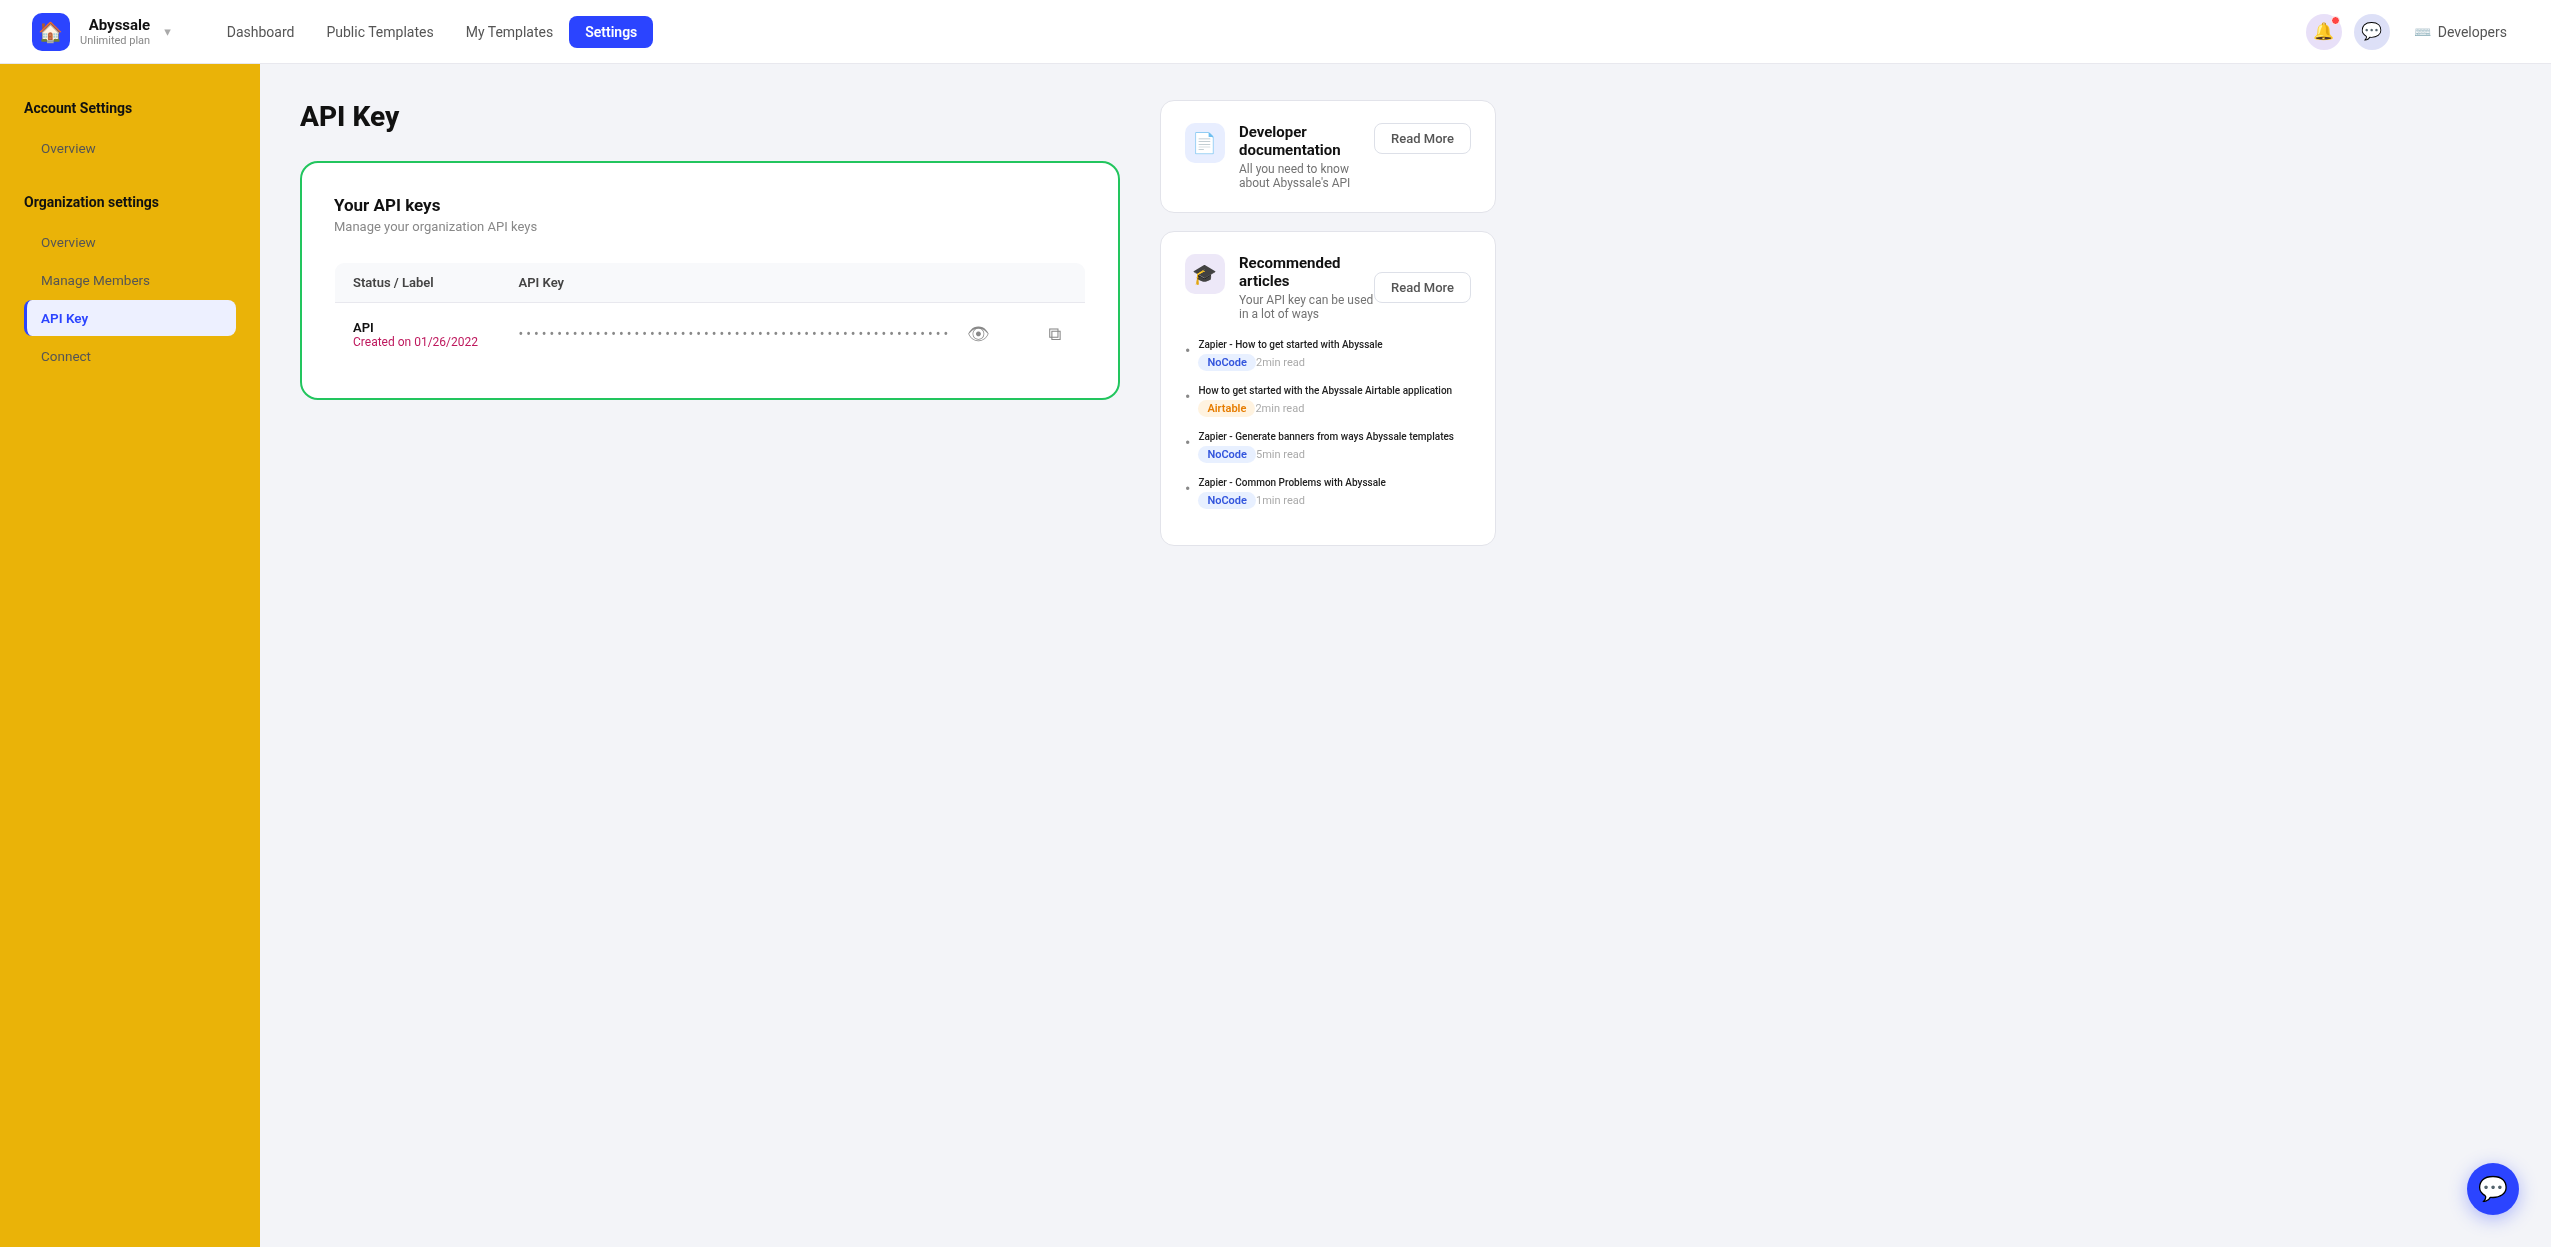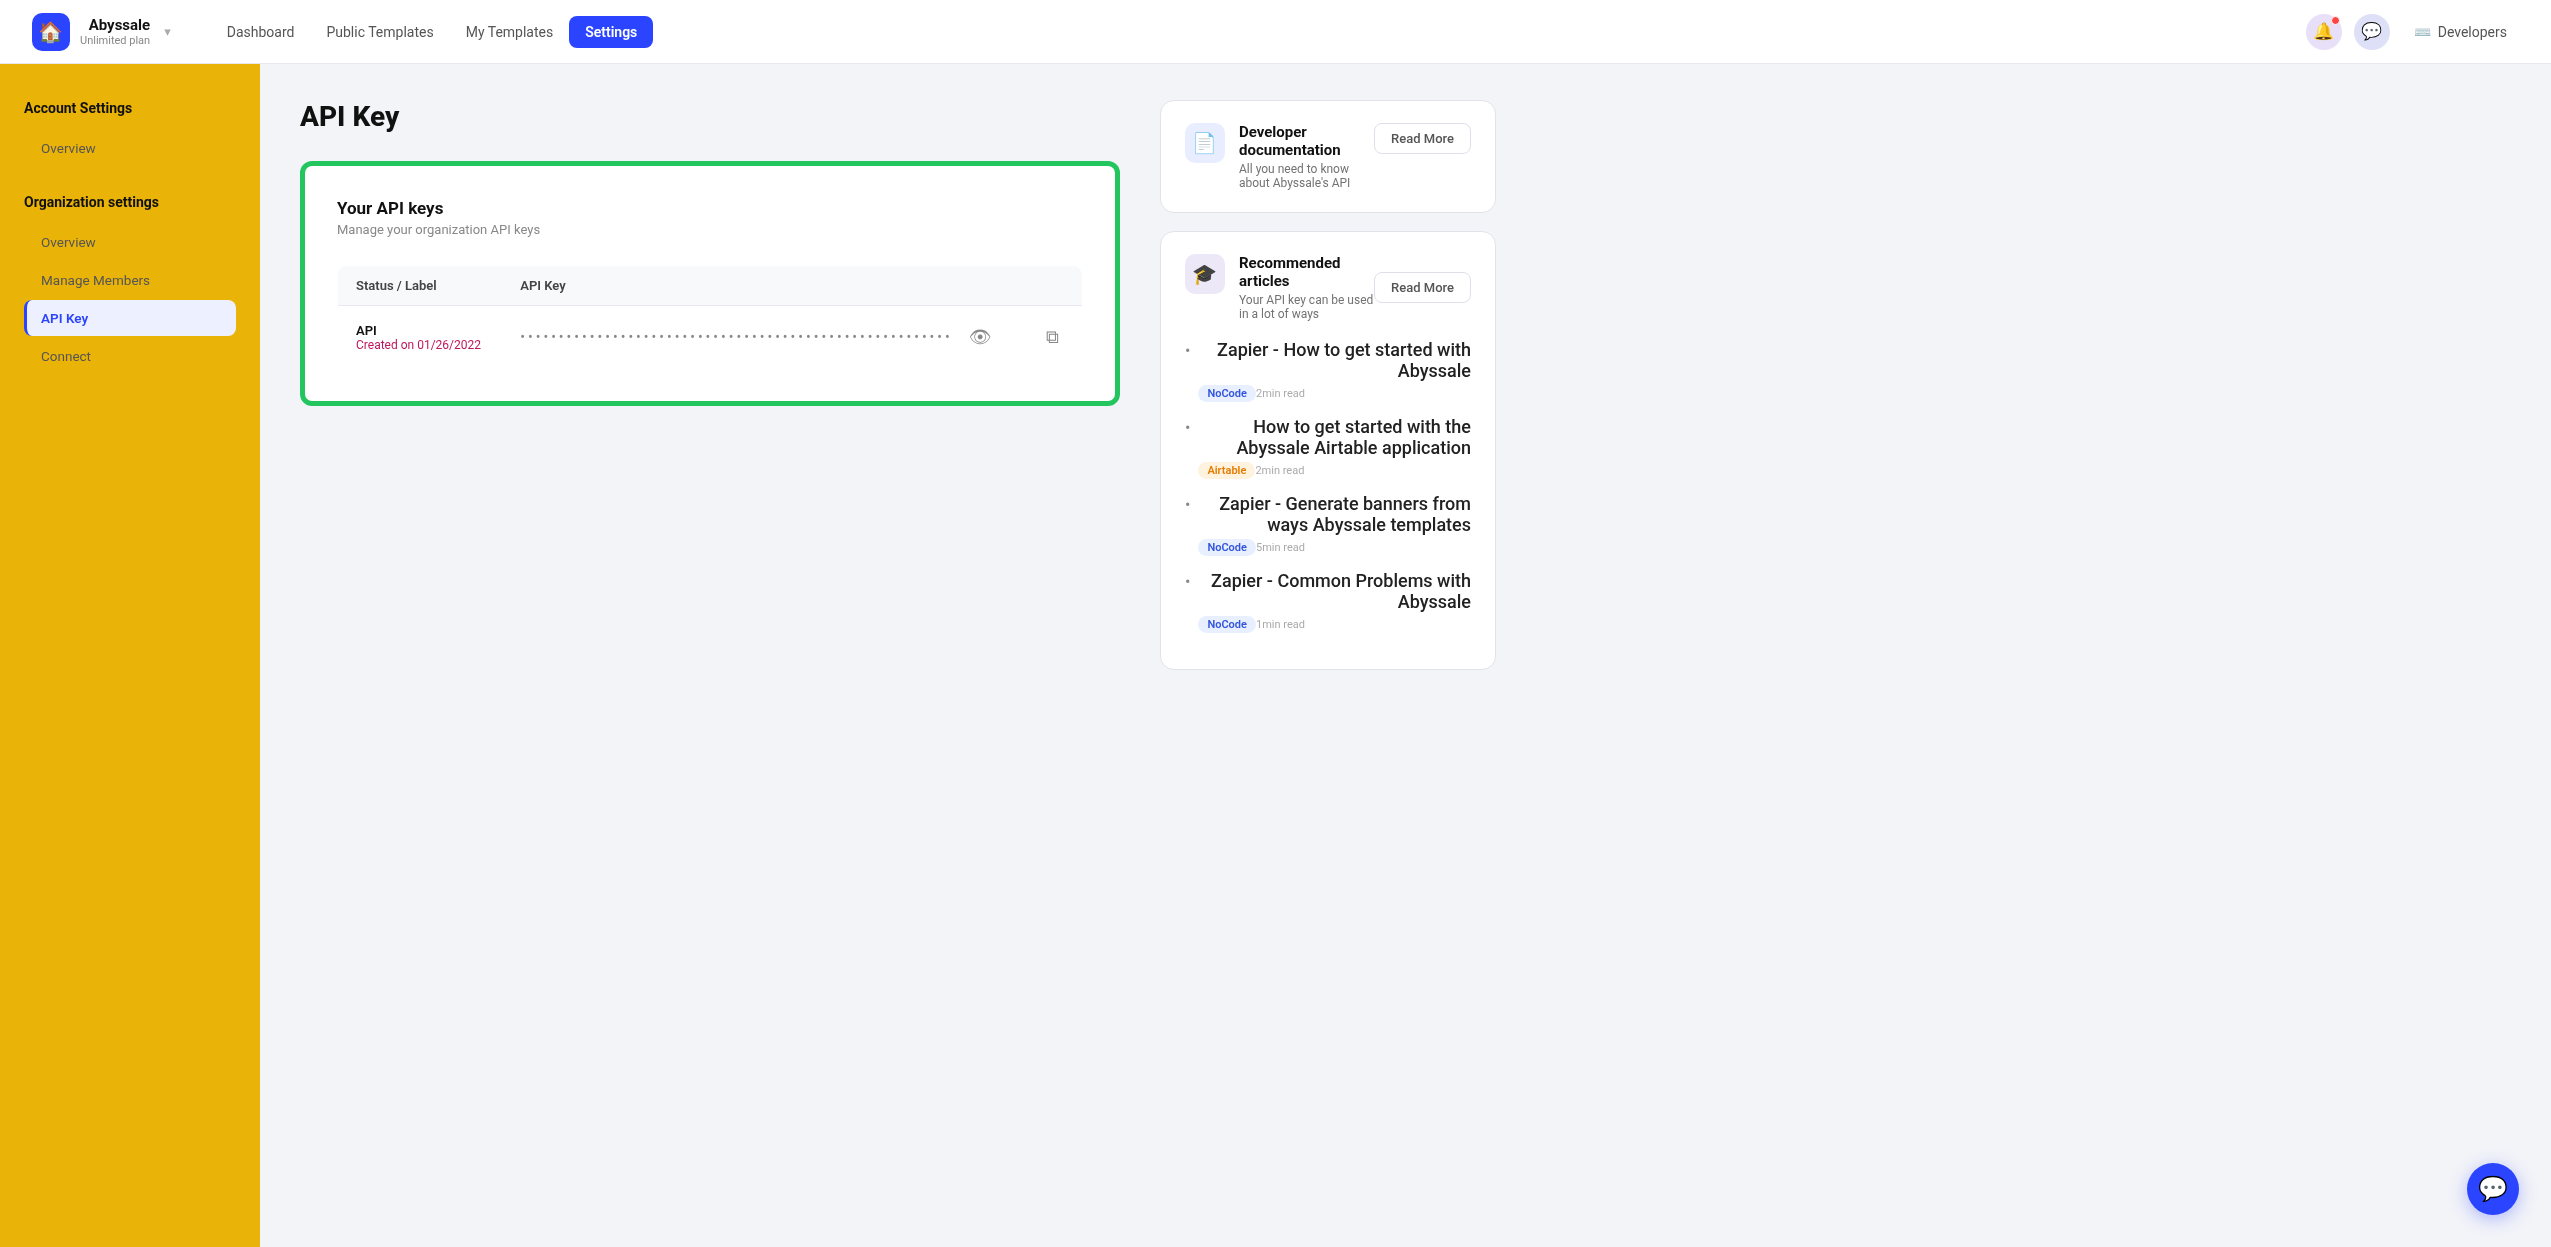--- a/index.html
+++ b/index.html
@@ -171,22 +171,22 @@
       max-width: 900px;
     }
     .page-title {
       font-size: 28px;
       font-weight: 800;
       color: #111;
       margin-bottom: 28px;
     }
     .api-card {
       background: #fff;
-      border-radius: 12px;
-      border: 5px solid #22c55e;
+      border-radius: 18px;
+      border: 2px solid #22c55e;
       padding: 32px;
     }
     .api-card-title {
       font-size: 17px;
       font-weight: 700;
       color: #111;
       margin-bottom: 4px;
     }
     .api-card-subtitle {
       font-size: 13px;
@@ -308,25 +308,24 @@
       gap: 8px;
       margin-bottom: 14px;
     }
     .article-bullet {
       color: #888;
       font-size: 16px;
       margin-top: 2px;
     }
     .article-content {}
     .article-title {
-      font-size: 18px;
+      font-size: 10px;
       color: #222;
       margin-bottom: 4px;
       font-weight: 500;
-      text-align: right;
     }
     .article-tags {
       display: flex;
       gap: 0;
       align-items: center;
     }
     .tag {
       font-size: 11px;
       padding: 2px 9px;
       border-radius: 12px;

